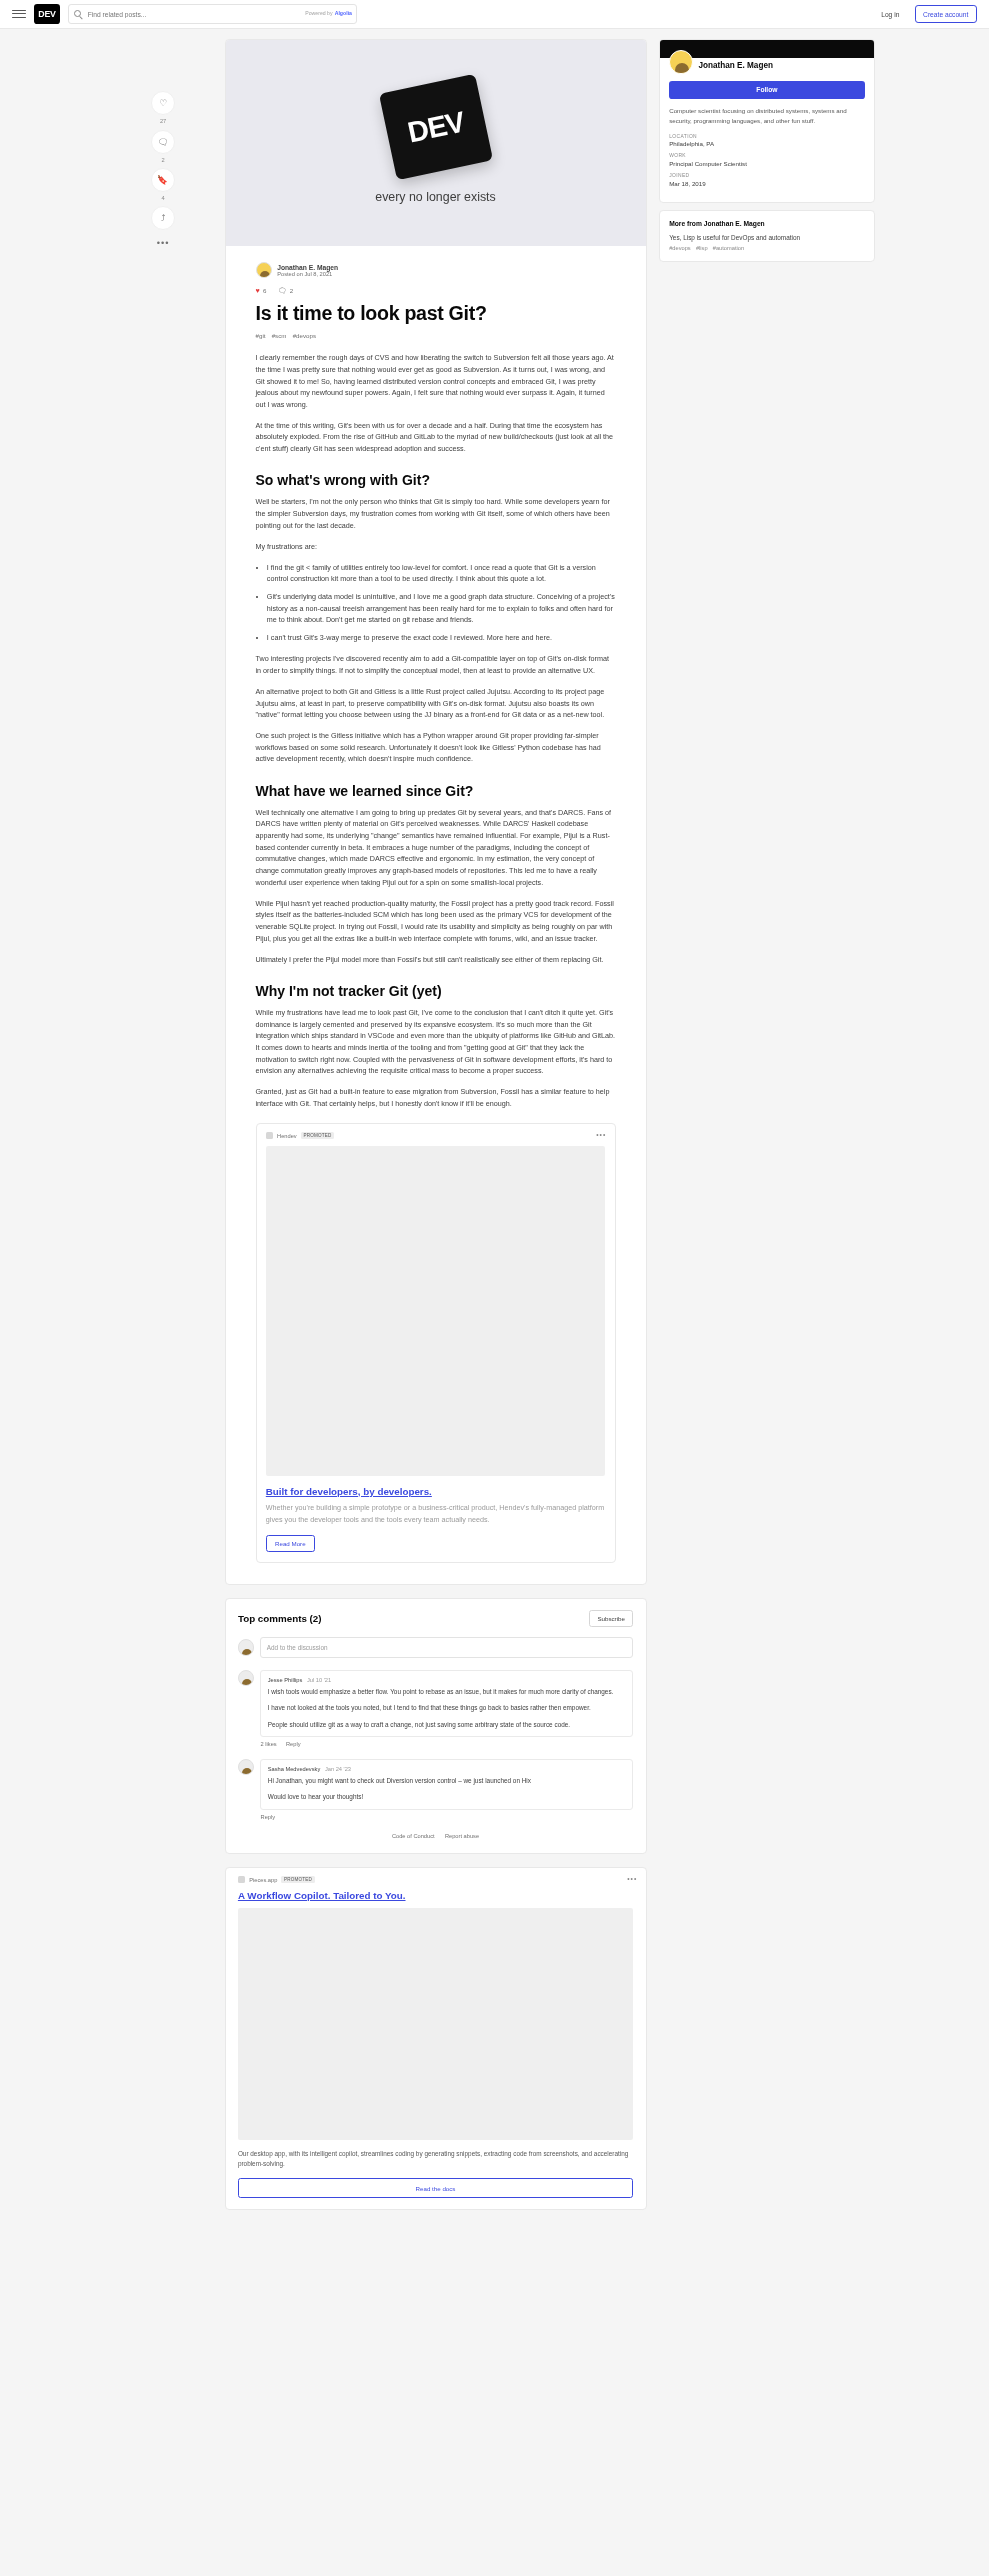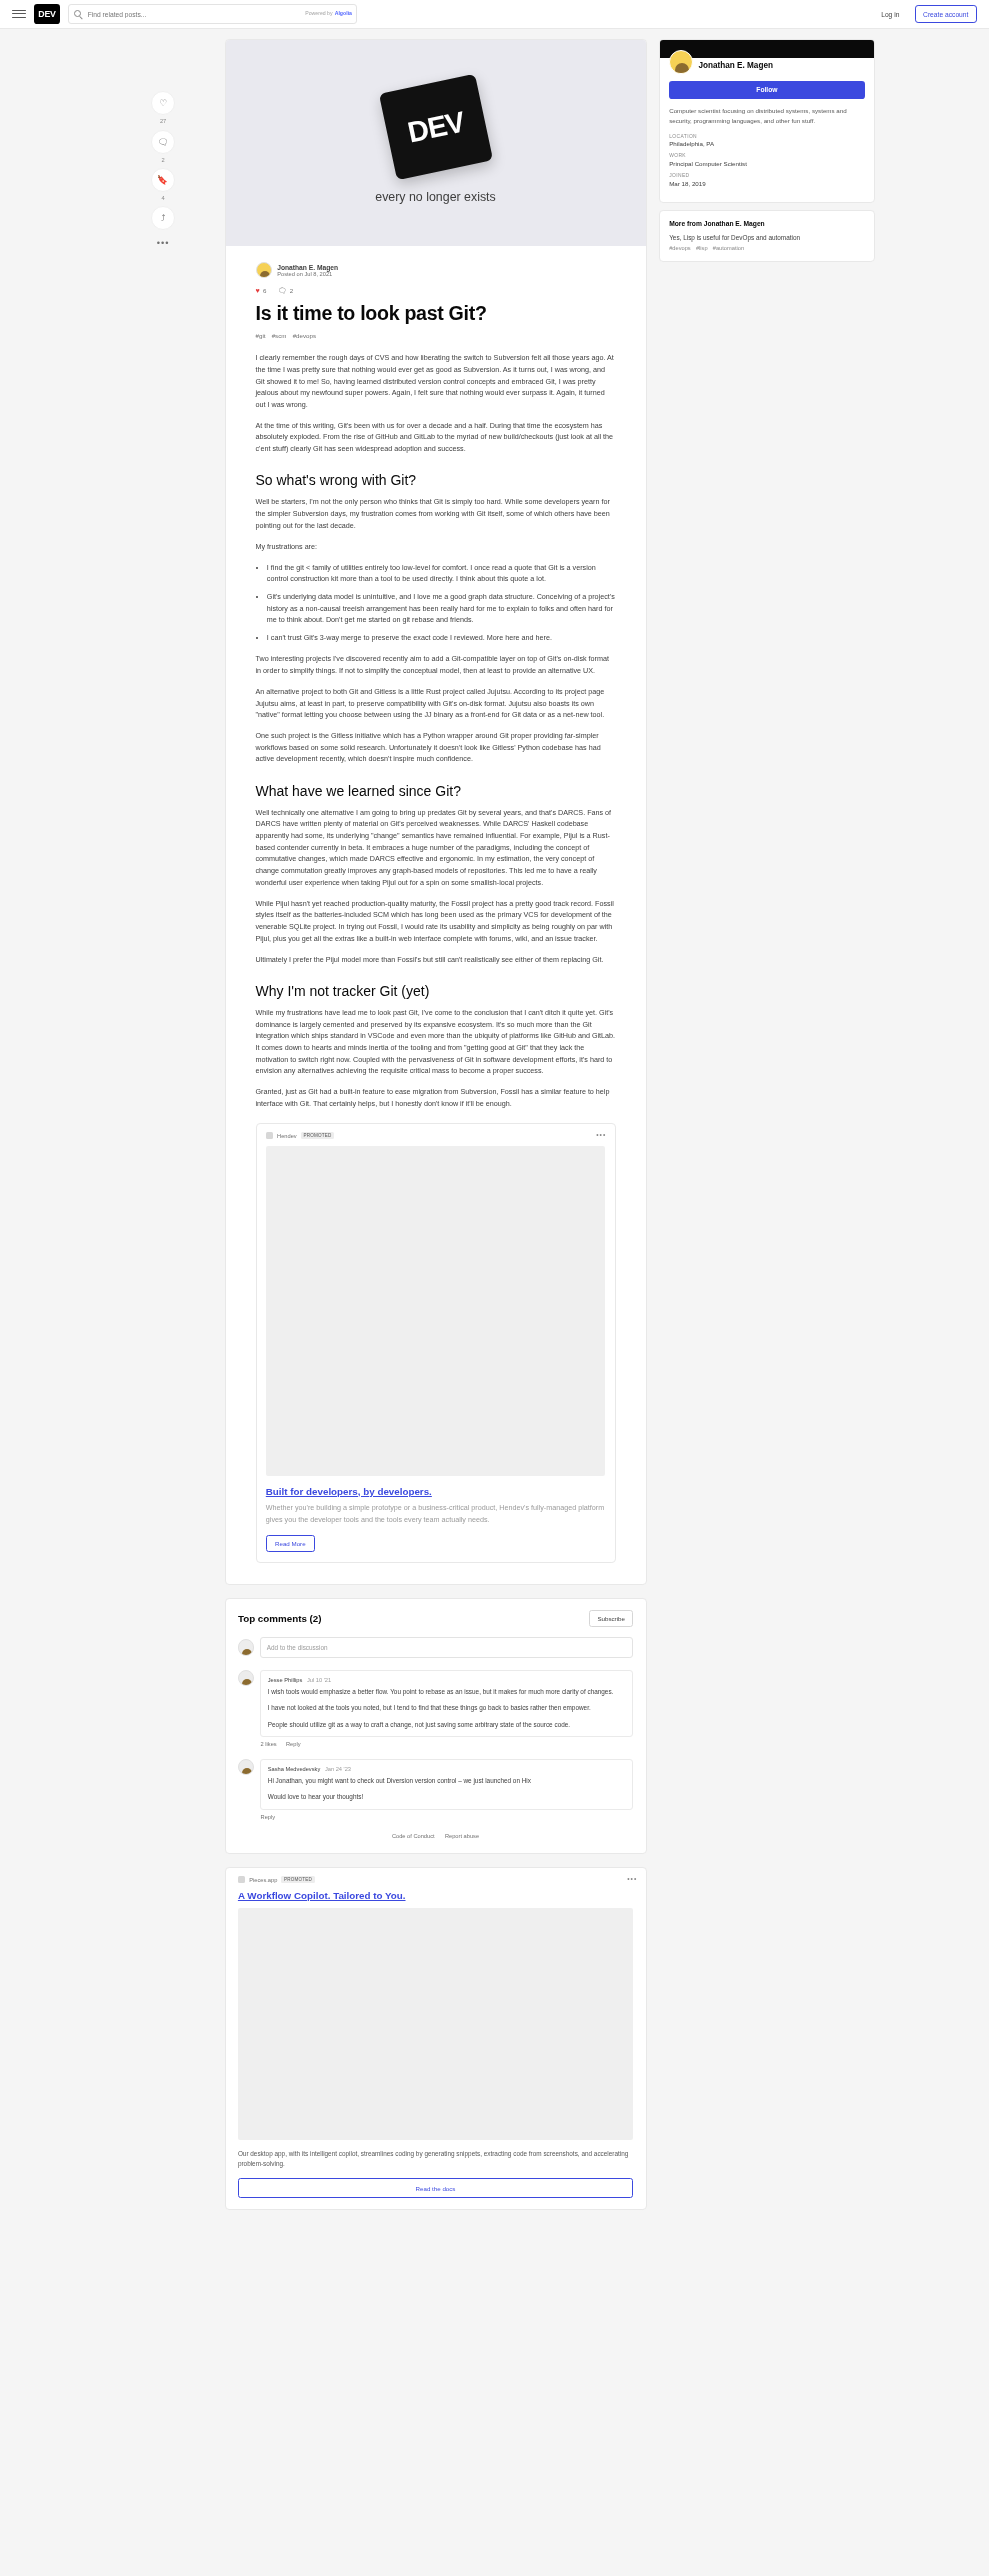--- a/index.html
+++ b/index.html
@@ -102,21 +102,21 @@
   .reactions { display:flex; align-items:center; gap:11.3px; margin:8.2px 0 3.1px; }
   .reaction { display:flex; align-items:center; gap:3.1px; font-size:6.2px; color:#717171; }
   .heart { color:#e53e3e; font-size:7.2px; }
   .bubble { color:#717171; font-size:7.2px; }
 
   h1.title { font-size:19.6px; line-height:1.12; margin:7.2px 0 7.2px; color:#090909; font-weight:bold; letter-spacing:-0.3px; }
   .tags { display:flex; gap:6.2px; margin-bottom:13.4px; }
   .tag { font-size:6.2px; color:#717171; }
 
   .article-body p { font-size:7.2px; line-height:1.62; margin:0 0 9.3px; }
-  .article-body h2 { font-size:14px; margin:17.5px 0 8.2px; color:#090909; font-weight:normal; }
+  .article-body h2 { font-size:14px; margin:17.5px 0 8.2px; color:#090909; font-weight:bold; }
   .article-body ul { margin:0 0 9.3px; padding-left:11.3px; }
   .article-body li { font-size:7.2px; line-height:1.62; margin-bottom:6.2px; }
 
   
   .promo { margin-top:13.4px; border:0.5px solid #e8e8e8; border-radius:4.1px; background:#fff; padding:8.2px 9.3px 10.3px; position:relative; }
   .promo-head { display:flex; align-items:center; gap:4.1px; font-size:5.7px; color:#717171; }
   .promo-logo { width:7.2px; height:7.2px; border-radius:1.5px; background:#d7d7d7; }
   .badge-promoted { background:#ededed; color:#575757; font-size:4.6px; padding:1px 2.6px; border-radius:1.5px; letter-spacing:0.2px; }
   .promo-dots { position:absolute; right:8.2px; top:7.2px; color:#8a8a8a; letter-spacing:1px; font-size:6.7px; }
   .promo-img { height:330px; background:#efefef; border-radius:2.1px; margin:7.2px 0 9.3px; }

